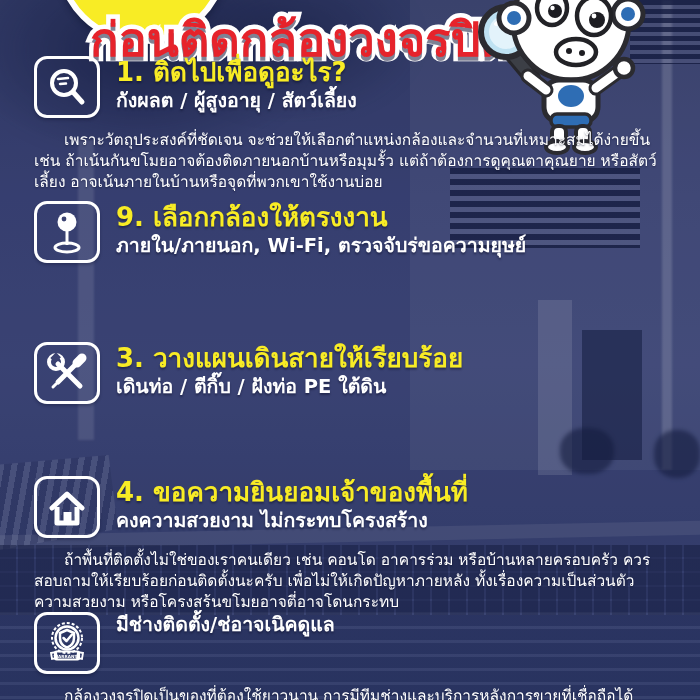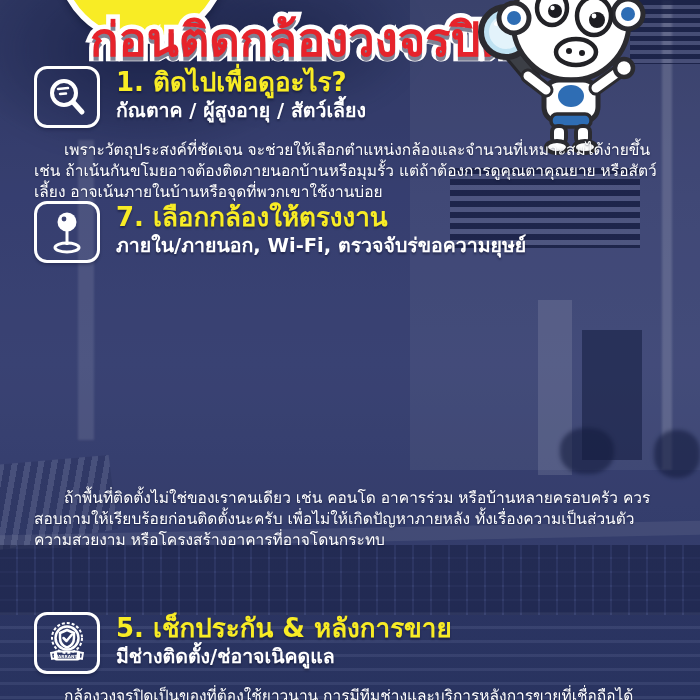--- a/index.html
+++ b/index.html
@@ -52,21 +52,21 @@
   .sec-head{display:flex;gap:16px;align-items:flex-start;}
   .icon-box{flex:none;width:60px;height:56px;border:3.5px solid #fff;border-radius:13px;
     display:flex;align-items:center;justify-content:center;box-shadow:0 2px 3px rgba(10,14,40,.3);}
   .icon-box svg{display:block;}
   .sec-heading{font-size:26px;line-height:31px;font-weight:800;color:#f8ec25;
     text-shadow:0 2px 2px rgba(10,14,40,.45);margin-top:1px;}
   .sec-sub{font-size:19.5px;line-height:26px;font-weight:700;color:#fff;
     text-shadow:0 2px 2px rgba(10,14,40,.45);}
   .sec-body{margin-top:12px;font-size:15.5px;line-height:21px;font-weight:500;color:#fff;
     text-indent:30px;text-shadow:0 1px 2px rgba(10,14,40,.5);}
-  .s1{top:66px;} .s2{top:201px;} .s3{top:342px;} .s4{top:476px;} .s5{top:612px;}
+  .s1{top:56px;} .s2{top:201px;} .s3{top:342px;} .s4{top:476px;} .s5{top:612px;}
 </style>
 </head>
 <body>
 
 <div class="poster">
 
   <div class="bg trees"></div>
   <div class="bg trees2"></div>
   <div class="bg house-wall"></div>
   <div class="bg house-edge"></div>
@@ -135,65 +135,93 @@
       <div class="icon-box">
         <svg width="46" height="44" viewBox="0 0 46 44">
           <circle cx="20" cy="18" r="12" fill="none" stroke="#fff" stroke-width="4"></circle>
           <line x1="29" y1="27" x2="38" y2="37" stroke="#fff" stroke-width="5" stroke-linecap="round"></line>
           <line x1="14" y1="14" x2="24" y2="13" stroke="#fff" stroke-width="2.5" stroke-linecap="round"></line>
           <line x1="16" y1="19" x2="22" y2="18.5" stroke="#fff" stroke-width="2.5" stroke-linecap="round"></line>
         </svg>
       </div>
       <div>
         <div class="sec-heading">1. ติดไปเพื่อดูอะไร?</div>
-        <div class="sec-sub">กัณตาค / ผู้สูงอายุ / สัตว์เลี้ยง</div>
+        <div class="sec-sub">กังผลต / ผู้สูงอายุ / สัตว์เลี้ยง</div>
       </div>
     </div>
     <div class="sec-body">เพราะวัตถุประสงค์ที่ชัดเจน จะช่วยให้เลือกตำแหน่งกล้องและจำนวนที่เหมาะสมได้ง่ายขึ้น เช่น ถ้าเน้นกันขโมยอาจต้องติดภายนอกบ้านหรือมุมรั้ว แต่ถ้าต้องการดูคุณตาคุณยาย หรือสัตว์เลี้ยง อาจเน้นภายในบ้านหรือจุดที่พวกเขาใช้งานบ่อย</div>
   </div>
 
   <div class="section s2">
     <div class="sec-head">
       <div class="icon-box">
         <svg width="46" height="46" viewBox="0 0 46 46">
           <circle cx="23" cy="13" r="9.5" fill="#fff"></circle>
           <circle cx="20" cy="10" r="2.4" fill="#3b4272"></circle>
           <line x1="23" y1="22" x2="23" y2="36" stroke="#fff" stroke-width="3"></line>
           <ellipse cx="23" cy="38.5" rx="12" ry="4.5" fill="none" stroke="#fff" stroke-width="3"></ellipse>
         </svg>
       </div>
       <div>
-        <div class="sec-heading">7. เลือกกล้องให้ตรงงาน</div>
+        <div class="sec-heading">9. เลือกกล้องให้ตรงงาน</div>
         <div class="sec-sub">ภายใน/ภายนอก, Wi-Fi, ตรวจจับร่ขอความยุษย์</div>
       </div>
     </div>
   </div>
 
   <div class="section s3">
+    <div class="sec-head">
+      <div class="icon-box">
+        <svg width="46" height="46" viewBox="0 0 46 46">
+          <line x1="14" y1="14" x2="36" y2="36" stroke="#fff" stroke-width="5" stroke-linecap="round"></line>
+          <circle cx="12" cy="12" r="7" fill="none" stroke="#fff" stroke-width="4"></circle>
+          <rect x="8" y="4" width="8" height="7" fill="#3b4272" transform="rotate(-45 12 8)"></rect>
+          <line x1="34" y1="12" x2="14" y2="32" stroke="#fff" stroke-width="5" stroke-linecap="round"></line>
+          <line x1="38" y1="8" x2="33" y2="13" stroke="#fff" stroke-width="9" stroke-linecap="round"></line>
+          <line x1="12" y1="34" x2="9" y2="37" stroke="#fff" stroke-width="3" stroke-linecap="round"></line>
+        </svg>
+      </div>
+      <div>
+        <div class="sec-heading">3. วางแผนเดินสายให้เรียบร้อย</div>
+        <div class="sec-sub">เดินท่อ / ตีกิ๊บ / ฝังท่อ PE ใต้ดิน</div>
+      </div>
+    </div>
   </div>
 
   <div class="section s4">
-    <div class="sec-body">ถ้าพื้นที่ติดตั้งไม่ใช่ของเราคนเดียว เช่น คอนโด อาคารร่วม หรือบ้านหลายครอบครัว ควรสอบถามให้เรียบร้อยก่อนติดตั้งนะครับ เพื่อไม่ให้เกิดปัญหาภายหลัง ทั้งเรื่องความเป็นส่วนตัว ความสวยงาม หรือโครงสร้างอาคารที่อาจโดนกระทบ</div>
+    <div class="sec-head">
+      <div class="icon-box">
+        <svg width="46" height="46" viewBox="0 0 46 46">
+          <path d="M8 24 L23 10 L38 24" fill="none" stroke="#fff" stroke-width="5" stroke-linecap="round" stroke-linejoin="round"></path>
+          <path d="M13 23 V39 H33 V23" fill="none" stroke="#fff" stroke-width="5" stroke-linejoin="round"></path>
+          <rect x="19.5" y="28" width="8" height="11" fill="#fff"></rect>
+        </svg>
+      </div>
+      <div>
+        <div class="sec-heading">4. ขอความยินยอมเจ้าของพื้นที่</div>
+        <div class="sec-sub">คงความสวยงาม ไม่กระทบโครงสร้าง</div>
+      </div>
+    </div>
+    <div class="sec-body">ถ้าพื้นที่ติดตั้งไม่ใช่ของเราคนเดียว เช่น คอนโด อาคารร่วม หรือบ้านหลายครอบครัว ควรสอบถามให้เรียบร้อยก่อนติดตั้งนะครับ เพื่อไม่ให้เกิดปัญหาภายหลัง ทั้งเรื่องความเป็นส่วนตัว ความสวยงาม หรือโครงสร้นขโมยอาจตี่อาจโดนกระทบ</div>
   </div>
 
   <div class="section s5">
     <div class="sec-head">
       <div class="icon-box">
         <svg width="48" height="48" viewBox="0 0 48 48">
           <circle cx="24" cy="19" r="15" fill="none" stroke="#fff" stroke-width="2" stroke-dasharray="3 2"></circle>
           <circle cx="24" cy="19" r="11.5" fill="none" stroke="#fff" stroke-width="2.5"></circle>
           <path d="M24 11 L31 14 V19 C31 24 28 27 24 28.5 C20 27 17 24 17 19 V14 Z" fill="none" stroke="#fff" stroke-width="2.5" stroke-linejoin="round"></path>
           <path d="M20.5 19 L23.5 22 L29 15.5" fill="none" stroke="#fff" stroke-width="2.5" stroke-linecap="round" stroke-linejoin="round"></path>
           <path d="M8 34 L13 33 L14 39 L9 40 Z" fill="none" stroke="#fff" stroke-width="1.8"></path>
           <path d="M40 34 L35 33 L34 39 L39 40 Z" fill="none" stroke="#fff" stroke-width="1.8"></path>
           <rect x="12" y="32.5" width="24" height="8" rx="1.5" fill="none" stroke="#fff" stroke-width="2"></rect>
           <text x="24" y="38.5" text-anchor="middle" font-size="4.2" fill="#fff" font-weight="bold">WARRANTY</text>
         </svg>
       </div>
       <div>
-        <div class="sec-heading">5. เช็กประกัน &amp; หลังการขาย</div>
         <div class="sec-sub">มีช่างติดตั้ง/ช่อาจเนิคดูแล</div>
       </div>
     </div>
     <div class="sec-body">กล้องวงจรปิดเป็นของที่ต้องใช้ยาวนาน การมีทีมช่างและบริการหลังการขายที่เชื่อถือได้</div>
   </div>
 
 </div>
 
 </body></html>

